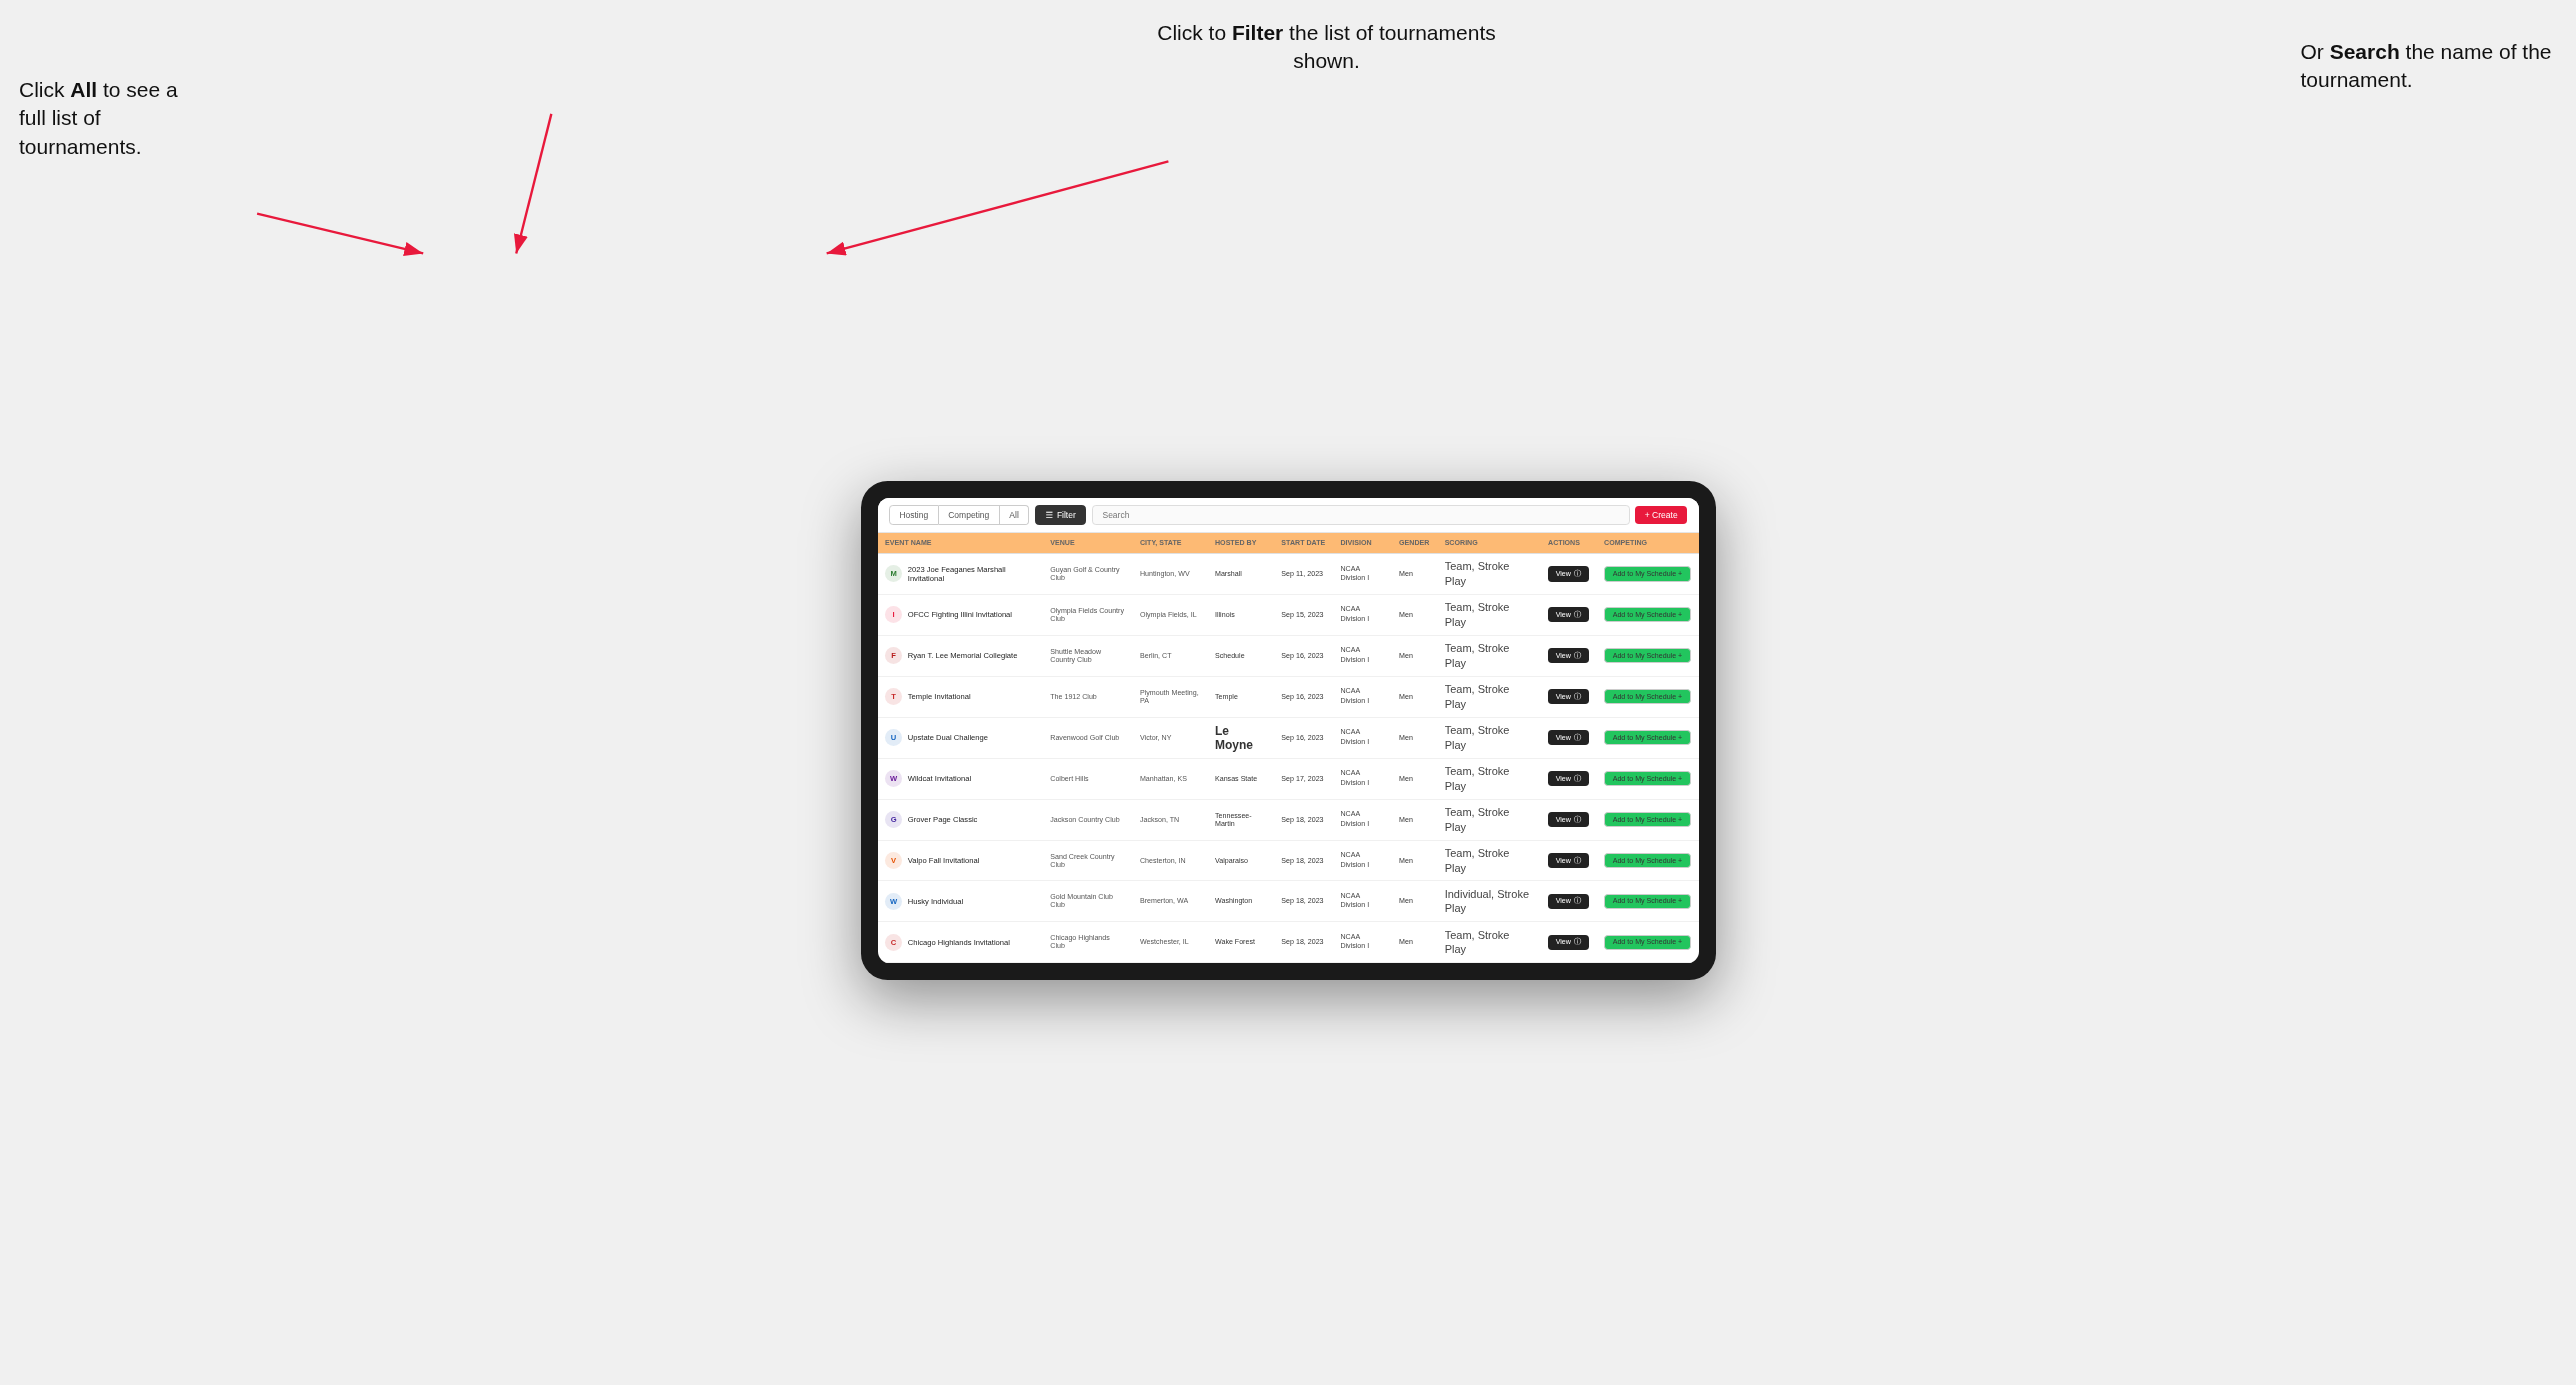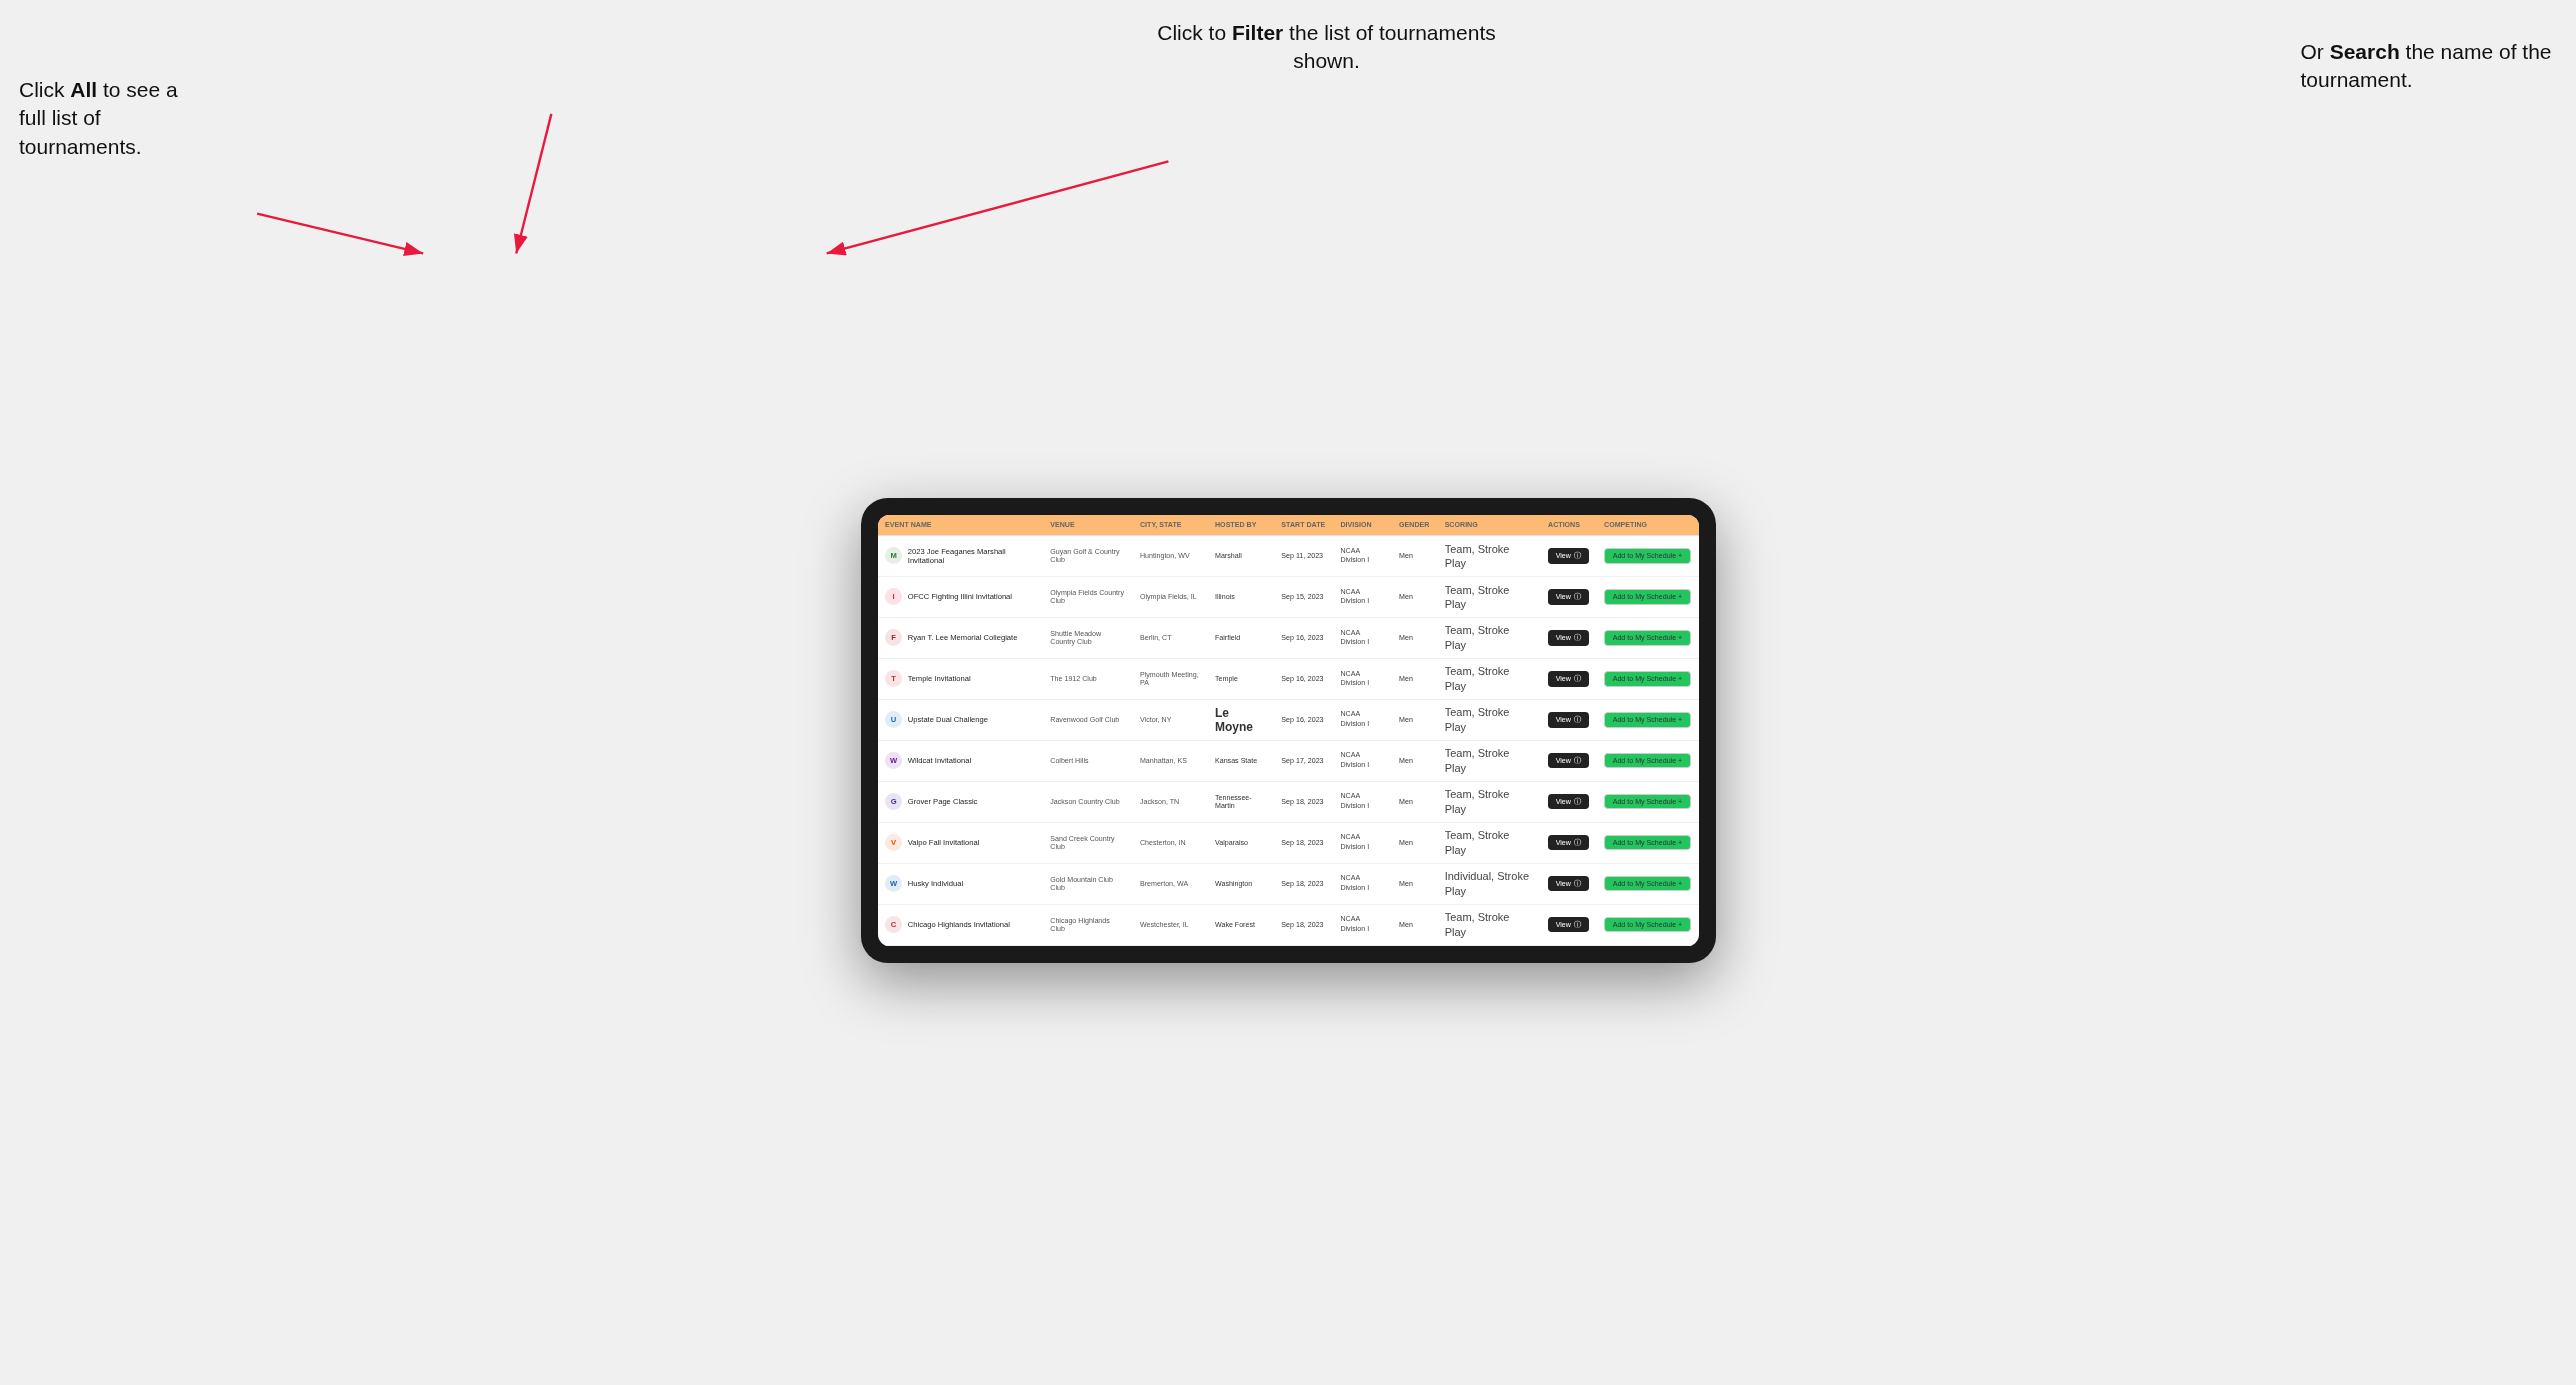--- a/index.html
+++ b/index.html
@@ -269,20 +269,33 @@
 
   <line x1="1230" y1="170" x2="870" y2="267" stroke="#e8193c" stroke-width="2.5" marker-end="url(#arrowhead-pink)"></line>
 
   <line x1="270" y1="225" x2="445" y2="267" stroke="#e8193c" stroke-width="2.5" marker-end="url(#arrowhead-pink)"></line>
 </svg>
 
 <div class="tablet-frame">
   <div class="tablet-screen">
 
 
+    <div class="toolbar">
+      <div class="filter-btn-group">
+        <button class="tab-btn">Hosting</button>
+        <button class="tab-btn middle">Competing</button>
+        <button class="tab-btn">All</button>
+      </div>
+      <button class="filter-icon-btn">
+        <span>☰</span>
+        <span>Filter</span>
+      </button>
+      <input class="search-input" type="text" placeholder="Search" style="">
+      <button class="create-btn">+ Create</button>
+    </div>
 
     <table class="data-table">
       <thead>
         <tr>
           <th>EVENT NAME</th>
           <th>VENUE</th>
           <th>CITY, STATE</th>
           <th>HOSTED BY</th>
           <th>START DATE</th>
           <th>DIVISION</th>
@@ -351,21 +364,21 @@
   </tr>
           <tr>
     <td>
       <div class="event-name-cell">
         <div class="team-logo" style="background:#b71c1c20;color:#b71c1c;">F</div>
         <span class="event-name-text">Ryan T. Lee Memorial Collegiate</span>
       </div>
     </td>
     <td style="font-size:7.1px;color:#555;">Shuttle Meadow Country Club</td>
     <td style="font-size:7.1px;color:#555;">Berlin, CT</td>
-    <td style="font-size:7.1px;">Fairfield</td>
+    <td style="font-size:7.1px;">Schedule</td>
     <td style="font-size:7.1px;">Sep 16, 2023</td>
     <td>
               <div class="division-cell">NCAA Division I</div>
             </td>
     <td style="font-size:7.1px;">Men</td>
     <td>
               <div class="scoring-cell">Team, Stroke Play</div>
             </td>
     <td>
       <button class="view-btn">

